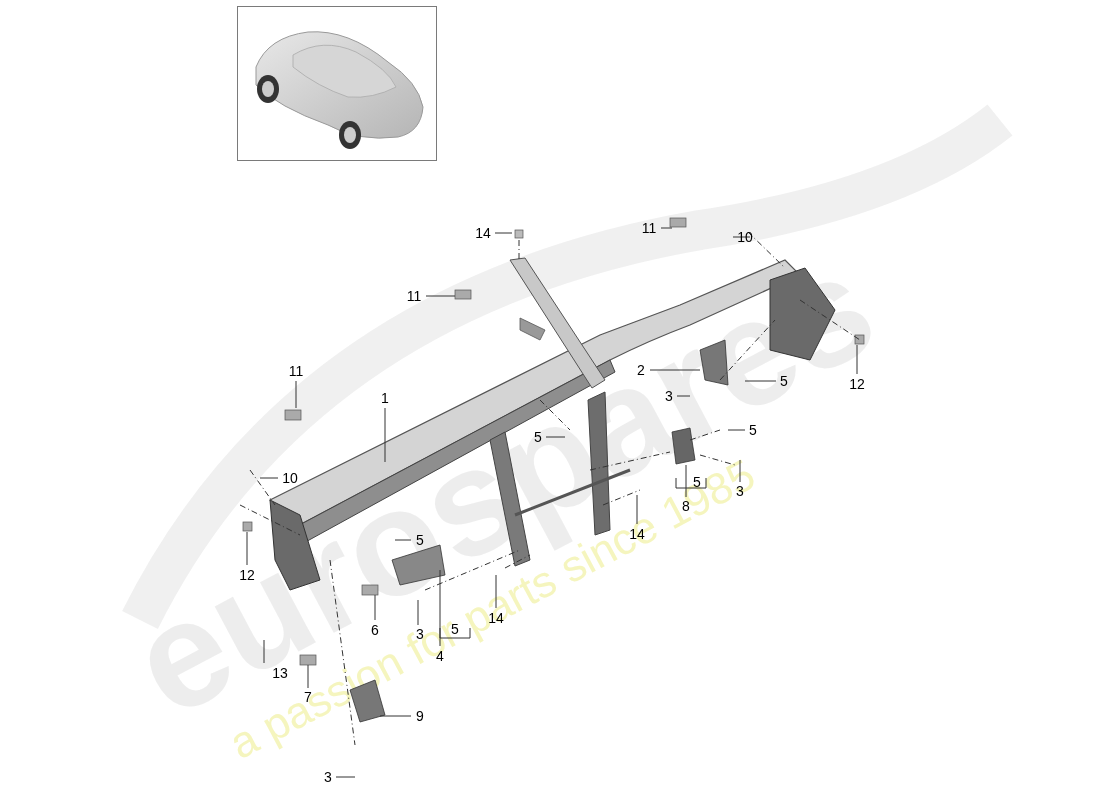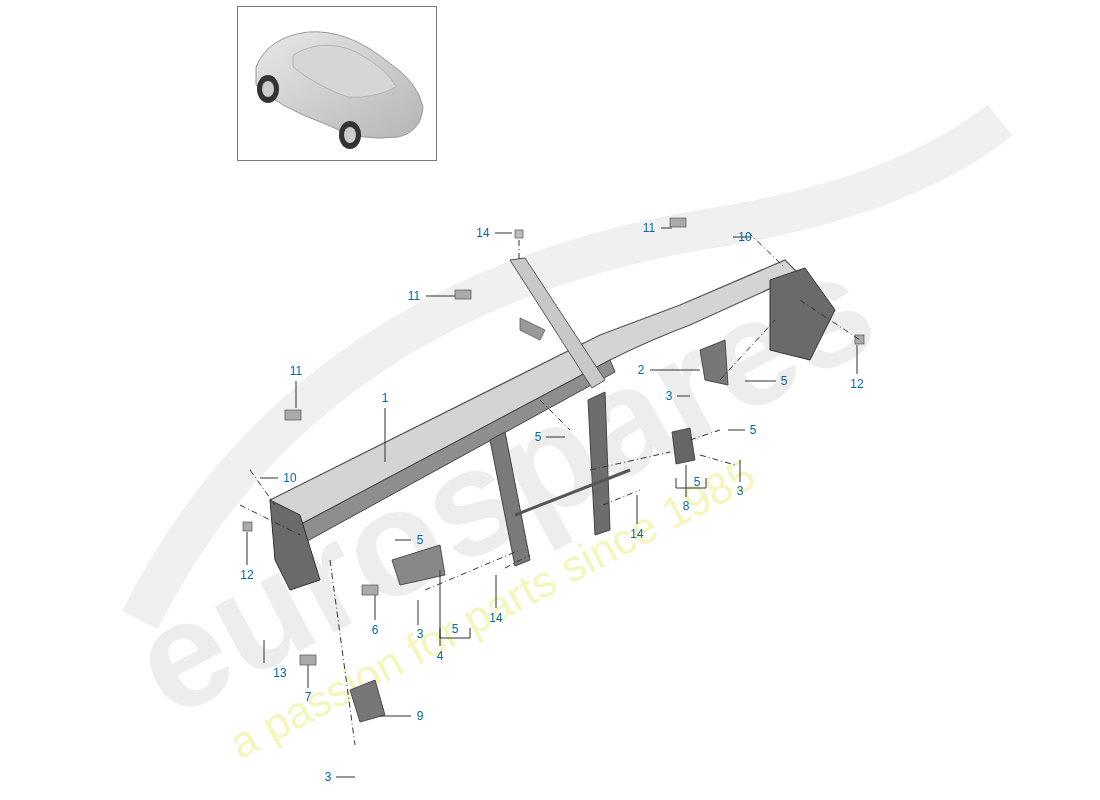--- a/index.html
+++ b/index.html
@@ -1,20 +1,20 @@
 <!DOCTYPE html>
 <html><head>
 <meta charset="utf-8">
 <style>
   html, body { margin:0; padding:0; background:#ffffff; }
   body { width:1100px; height:800px; position:relative; overflow:hidden; font-family:"Liberation Sans", sans-serif; }
   .thumb { position:absolute; left:237px; top:6px; width:200px; height:155px; border:1px solid #7a7a7a; background:#fff; box-sizing:border-box; }
   .thumb svg { position:absolute; left:0; top:0; }
   .diagram { position:absolute; left:0; top:0; width:1100px; height:800px; }
-  .callout { position:absolute; font-size:12px; color:#0369a1; line-height:14px; transform:translate(-50%,-50%); white-space:nowrap; }
+  .callout { position:absolute; font-size:14px; color:#000000; line-height:14px; transform:translate(-50%,-50%); white-space:nowrap; }
   .wm-text { font-family:"Liberation Sans", sans-serif; }
 </style>
 </head>
 <body>
 
 <div class="thumb">
   <svg width="200" height="155" viewBox="0 0 200 155">
     <defs>
       <linearGradient id="cg" x1="0" y1="0" x2="1" y2="1">
         <stop offset="0" stop-color="#e8e8e8"></stop>

